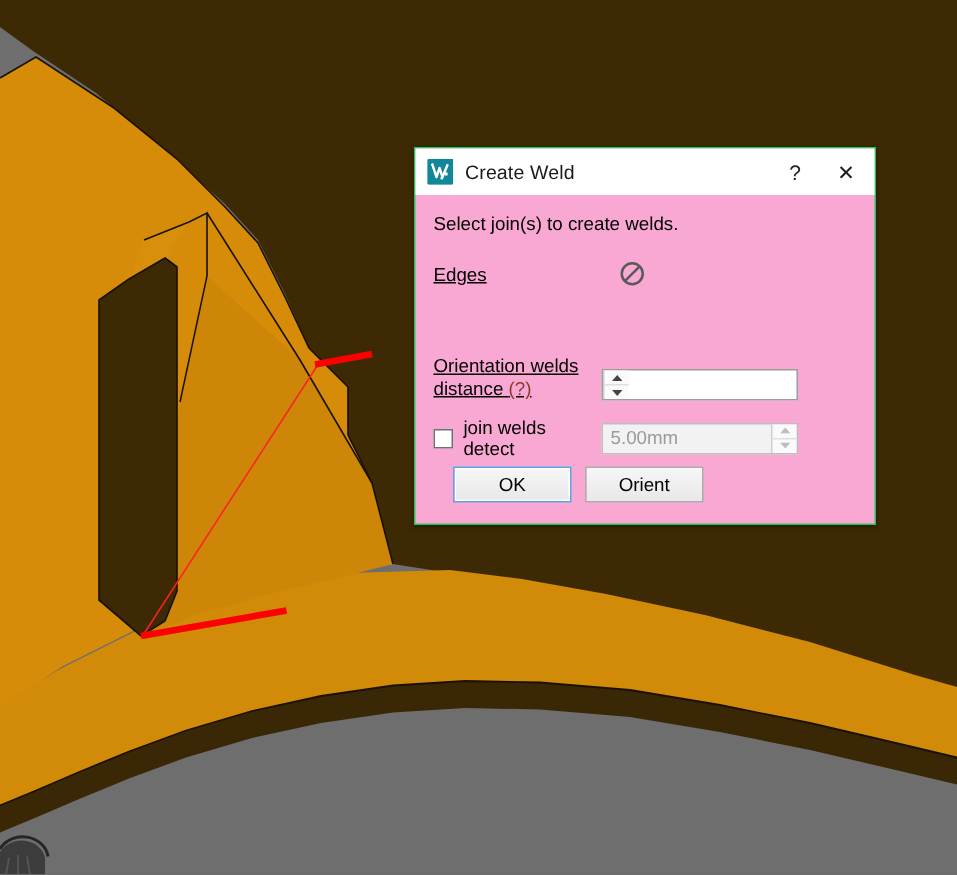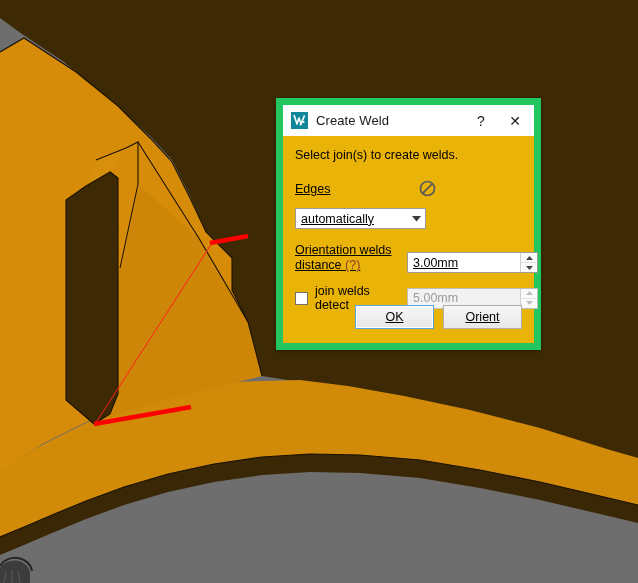--- a/index.html
+++ b/index.html
@@ -31,24 +31,24 @@
     display: block;
     width: 638px;
     height: 583px;
   }
 
   
   #dialog {
     position: absolute;
     left: 276px;
     top: 98px;
-    width: 265px;
+    width: 308px;
     height: 252px;
-    background: #eab308;
-    border: 7px solid #22c55e;
+    background: #f9a8d4;
+    border: 1px solid #22c55e;
     box-sizing: border-box;
     box-shadow: 0 1px 4px rgba(0,0,0,0.35);
     font-size: 12.5px;
     color: #000;
   }
 
   .titlebar {
     height: 31px;
     background: #ffffff;
     display: flex;
@@ -230,24 +230,22 @@
   }
   .chk-label { font-size: 12.5px; color: #000; cursor: default; }
 
   
   .footer {
     position: absolute;
     left: 16px; right: 0; bottom: 0;
     height: 52px;
     display: flex;
     align-items: center;
-    justify-content: flex-end;
     padding-right: 12px;
     box-sizing: border-box;
-    text-decoration: underline;
   }
   .dlg-btn {
     width: 79px;
     height: 24px;
     margin-left: 9px;
     background: linear-gradient(to bottom, #f6f6f6, #e8e8e8);
     border: 1px solid #adadad;
     font-size: 12.5px;
     color: #000;
     display: flex;
@@ -334,40 +332,29 @@
           <span class="ban-icon">
             <svg width="17" height="17" viewBox="0 0 17 17">
               <circle cx="8.5" cy="8.5" r="7" stroke="#5a5a5a" stroke-width="1.7" fill="none"></circle>
               <line x1="3.9" y1="13.1" x2="13.1" y2="3.9" stroke="#5a5a5a" stroke-width="1.7"></line>
             </svg>
           </span>
         </div>
       </div>
 
       <div class="field-row">
-        <div class="field-ctl">
-          <div class="combo">
-            <span class="txt">automatically</span>
-            <span class="arrow">
-              <svg width="9" height="6" viewBox="0 0 9 6">
-                <polygon points="0,0 9,0 4.5,5.5" fill="#3b3b3b"></polygon>
-              </svg>
-            </span>
-          </div>
-        </div>
       </div>
 
       <div class="field-row">
         <div class="field-label">
           <span>Orientation welds</span><br>
           <span>distance </span><span class="q">(?)</span>
         </div>
         <div class="field-ctl">
           <div class="spin">
-            <span class="val">3.00mm</span>
             <span class="btns">
               <span class="b up">
                 <svg width="7" height="4" viewBox="0 0 7 4">
                     <polygon points="3.5,0 7,4 0,4" fill="#454545"></polygon>
                   </svg>
               </span>
               <span class="b down">
                 <svg width="7" height="4" viewBox="0 0 7 4">
                     <polygon points="0,0 7,0 3.5,4" fill="#454545"></polygon>
                   </svg>

